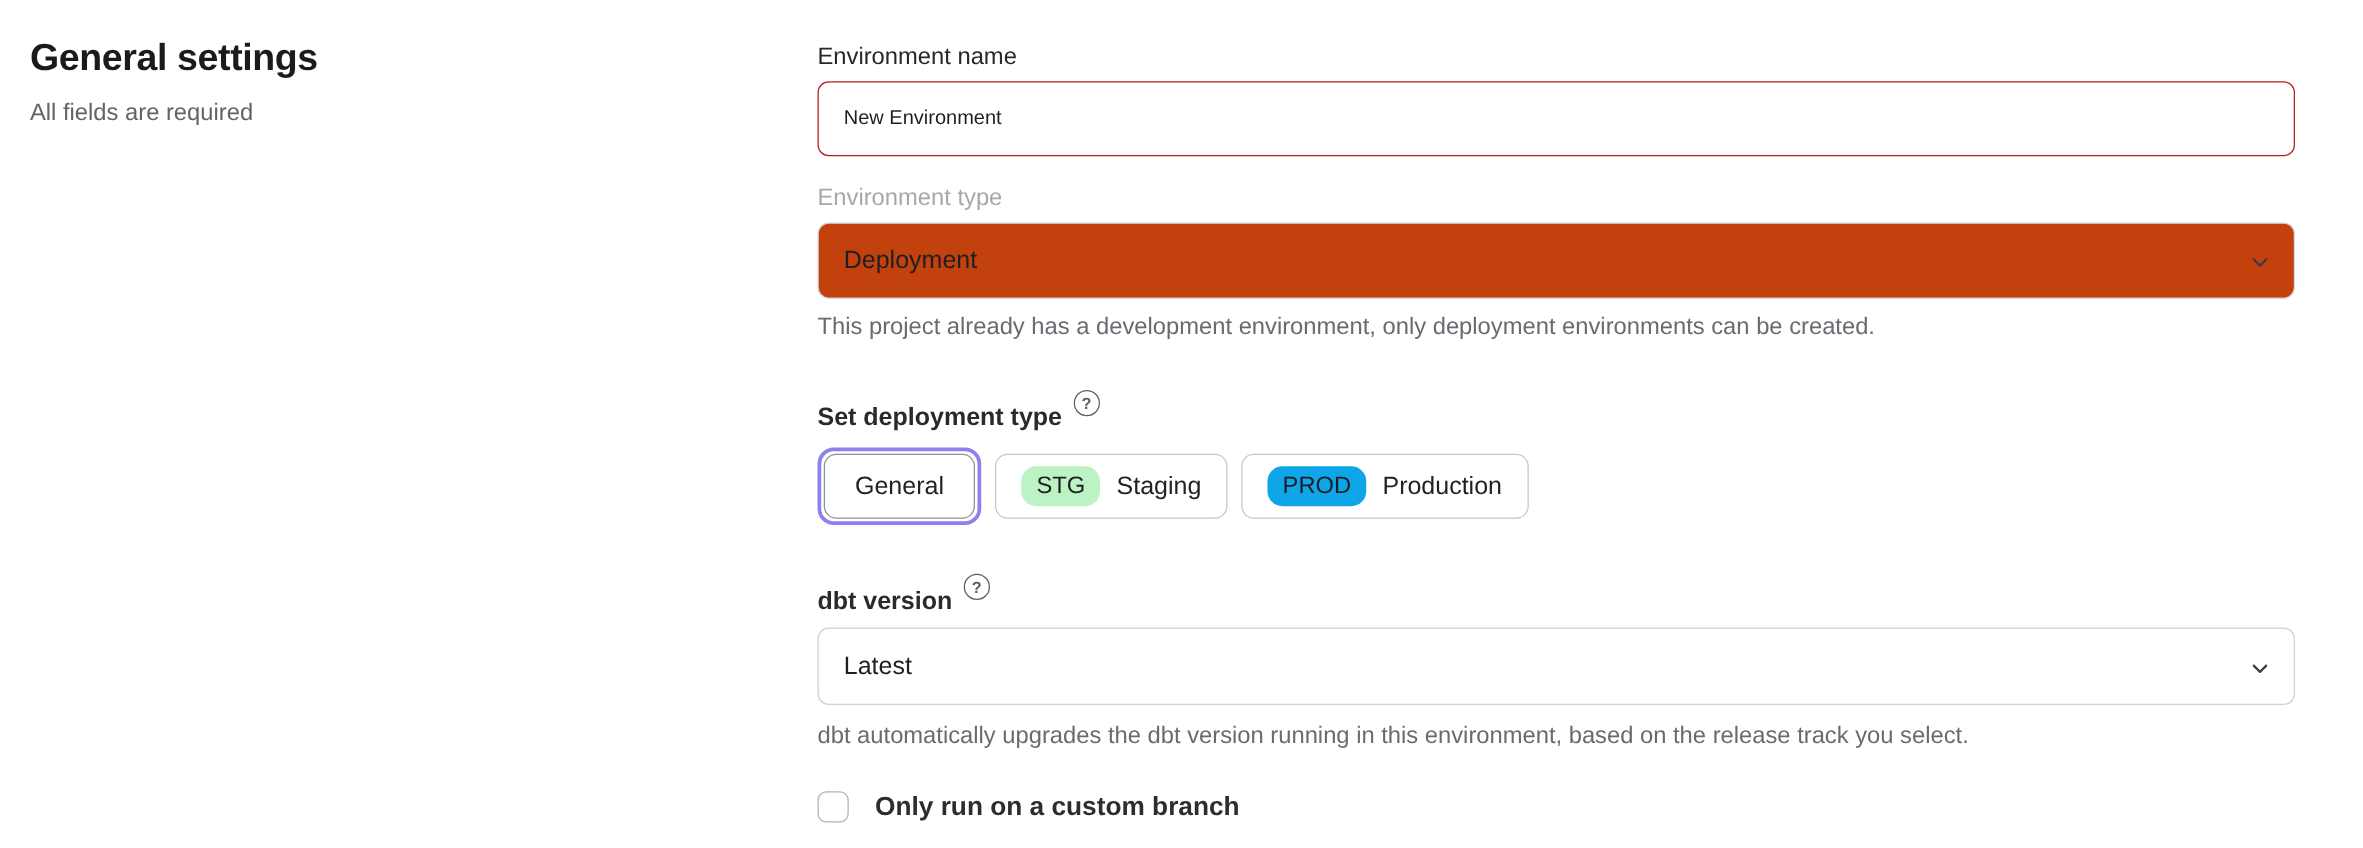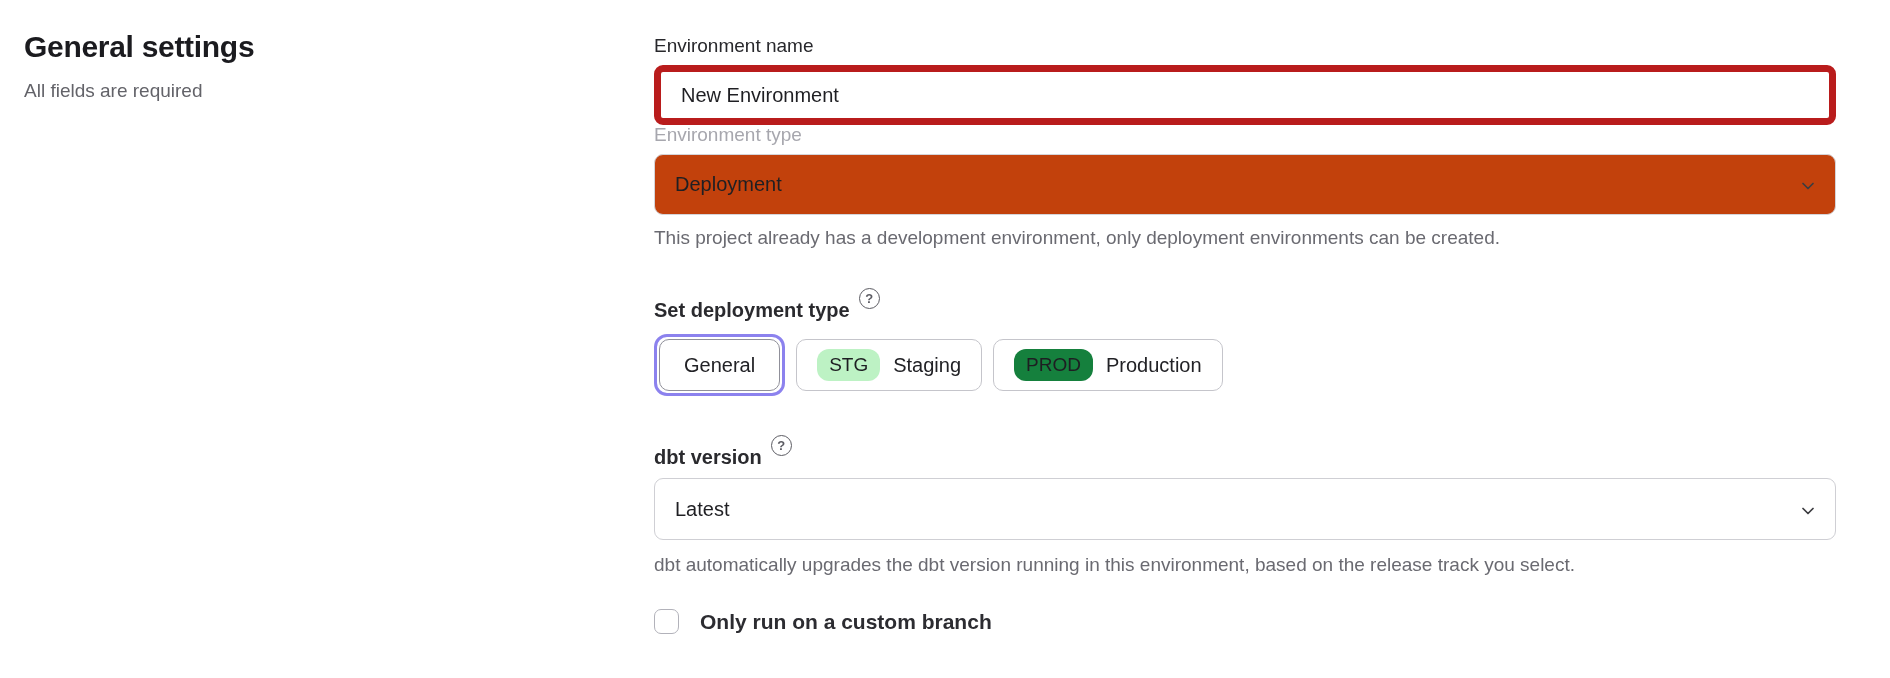--- a/index.html
+++ b/index.html
@@ -20,22 +20,22 @@
 
   
   .form-col{width:1182px;box-sizing:border-box;padding-top:36px;}
   .field-label{display:block;font-size:19px;color:#28282c;line-height:20px;margin:0 0 9px 0;}
   .field-label.disabled{color:#a7a7ae;}
   .section-row{display:flex;align-items:center;gap:9px;margin:26px 0 0 0;}
   .section-label{font-size:20px;font-weight:600;color:#2a2a2e;line-height:22px;margin-top:24px;}
   .helper{margin:12px 0 0 0;font-size:19px;color:#6a6a71;line-height:22px;}
 
   .text-input{
-    box-sizing:border-box;width:1182px;height:60px;border:7px solid #b91c1c;border-radius:9px;
-    padding:0 20px;font-size:20px;color:#1f1f23;background:#ffffff;outline:none;
+    box-sizing:border-box;width:1182px;height:60px;border:1px solid #b91c1c;border-radius:9px;
+    padding:0 20px;font-size:16px;color:#1f1f23;background:#ffffff;outline:none;
     font-family:"Liberation Sans","DejaVu Sans",sans-serif;
   }
   .select{
     box-sizing:border-box;width:1182px;height:61px;border:1px solid #cfcfd4;border-radius:9px;
     background:#ffffff;display:flex;align-items:center;justify-content:space-between;
     padding:0 18px 0 20px;font-size:20px;color:#1f1f23;cursor:pointer;
   }
   .select.disabled{background:#c2410c;border-color:#d4d4d9;cursor:default;}
   .chevron{flex:0 0 auto;display:block;margin-top:3px;}
 
@@ -64,21 +64,21 @@
 
   
   .checkbox-row{display:flex;align-items:center;gap:21px;margin-top:33px;}
   .checkbox{
     box-sizing:border-box;width:25px;height:25px;border:1.6px solid #b2b2ba;border-radius:7px;
     background:#ffffff;cursor:pointer;flex:0 0 auto;
   }
   .checkbox-label{font-size:21px;font-weight:600;color:#2c2c31;line-height:1.2;}
 
   .mt-name{margin-top:0;}
-  .mt-type{}
+  .mt-type{margin-top:24px;}
   .mt-dbt{margin-top:26px;}
 </style>
 </head>
 <body>
 
 <div class="page">
 
   <aside class="left-col">
     <h1 class="page-title">General settings</h1>
     <p class="page-subtitle">All fields are required</p>
@@ -110,21 +110,21 @@
       <div class="selected-ring">
         <button class="type-btn">
           <span>General</span>
         </button>
       </div>
       <button class="type-btn">
         <span class="type-badge" style="background-color: rgb(189, 242, 196);">STG</span>
         <span>Staging</span>
       </button>
       <button class="type-btn">
-        <span class="type-badge" style="background-color: #15803d;">PROD</span>
+        <span class="type-badge" style="background-color: #0ea5e9;">PROD</span>
         <span>Production</span>
       </button>
     </div>
 
     
     <div class="section-row mt-dbt">
       <span class="section-label">dbt version</span>
       <span class="help-icon">?</span>
     </div>
     <div class="select" style="margin-top:10px;height:62px;">

